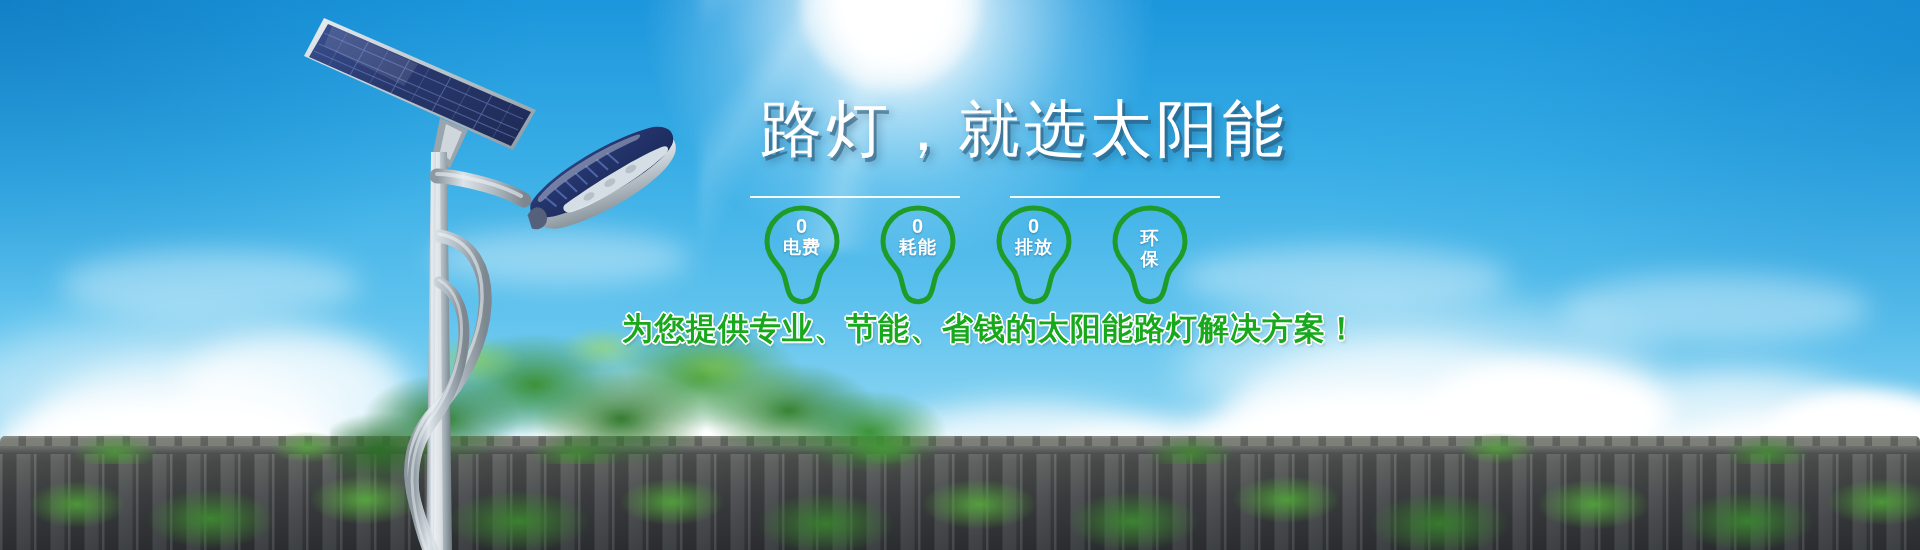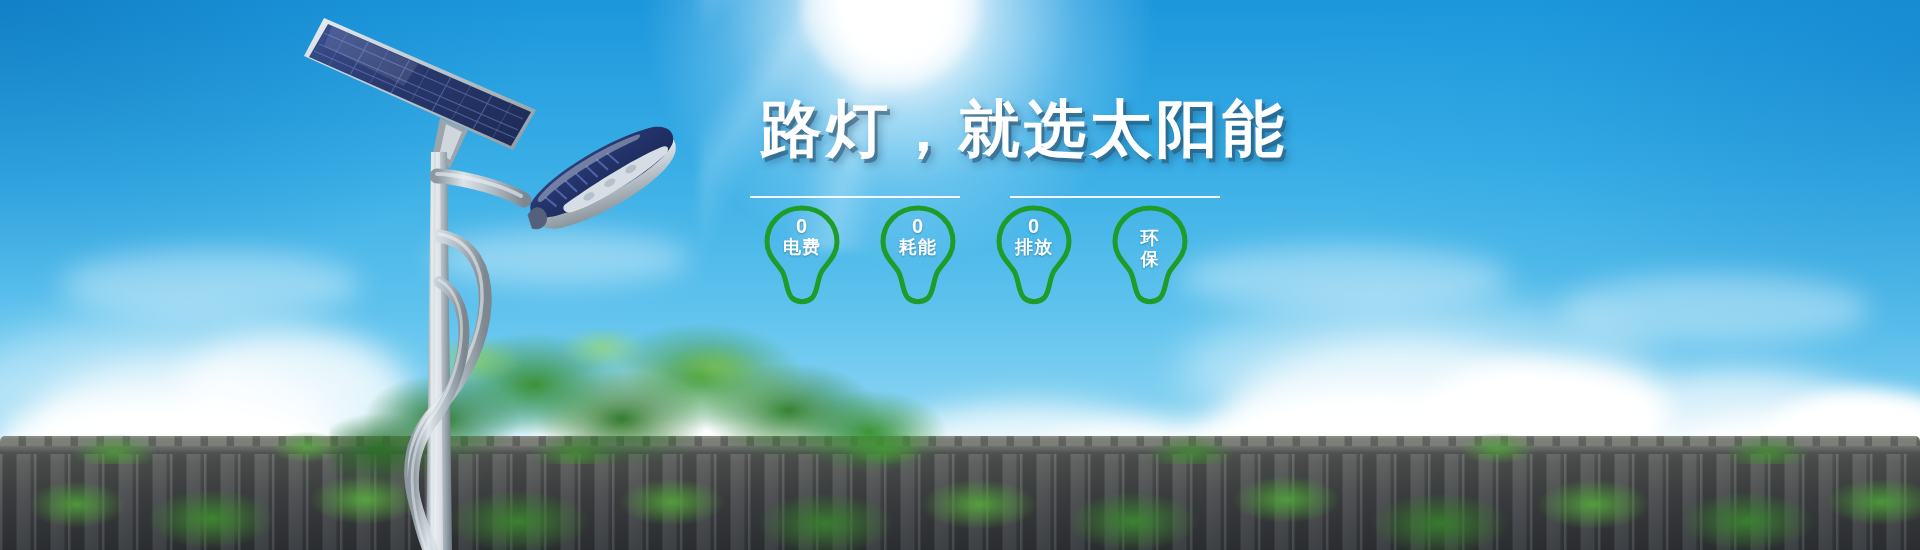--- a/index.html
+++ b/index.html
@@ -141,21 +141,21 @@
 
   
   .lamp{position:absolute;left:300px;top:0;width:420px;height:550px;}
   .lamp svg{display:block;}
 
   
   .content{position:absolute;left:600px;top:90px;width:640px;height:330px;}
 
   .title{
     position:absolute;left:160px;top:8px;
-    font-size:62px;font-weight:bold;color:#ffffff;letter-spacing:4px;
+    font-size:62px;font-weight:normal;color:#ffffff;letter-spacing:4px;
     white-space:nowrap;line-height:1;
     text-shadow:
       3px 4px 0 rgba(40,80,110,.55),
       5px 6px 8px rgba(20,60,95,.40);
   }
 
   .rules{position:absolute;left:150px;top:100px;width:470px;height:14px;}
   .rule{position:absolute;top:6px;height:2px;background:rgba(255,255,255,.92);}
   .rule.left{left:0;width:210px;}
   .rule.right{right:0;width:210px;}
@@ -417,15 +417,16 @@
                    C 59 77, 60 90, 54 96 C 48 101, 40 101, 34 96
                    C 28 90, 29 77, 24 69 C 18 60, 9 53, 9 40 C 9 21, 24 6, 44 6 Z" fill="none" stroke="#1f9c28" stroke-width="5" stroke-linejoin="round"></path>
         </svg>
         <div class="badge-text">
           <span class="ch">环<br>保</span>
         </div>
       </div>
 
     </div>
 
+    <div class="subtitle">为您提供专业、节能、省钱的太阳能路灯解决方案！</div>
   </div>
 
 </div>
 
 </body></html>

